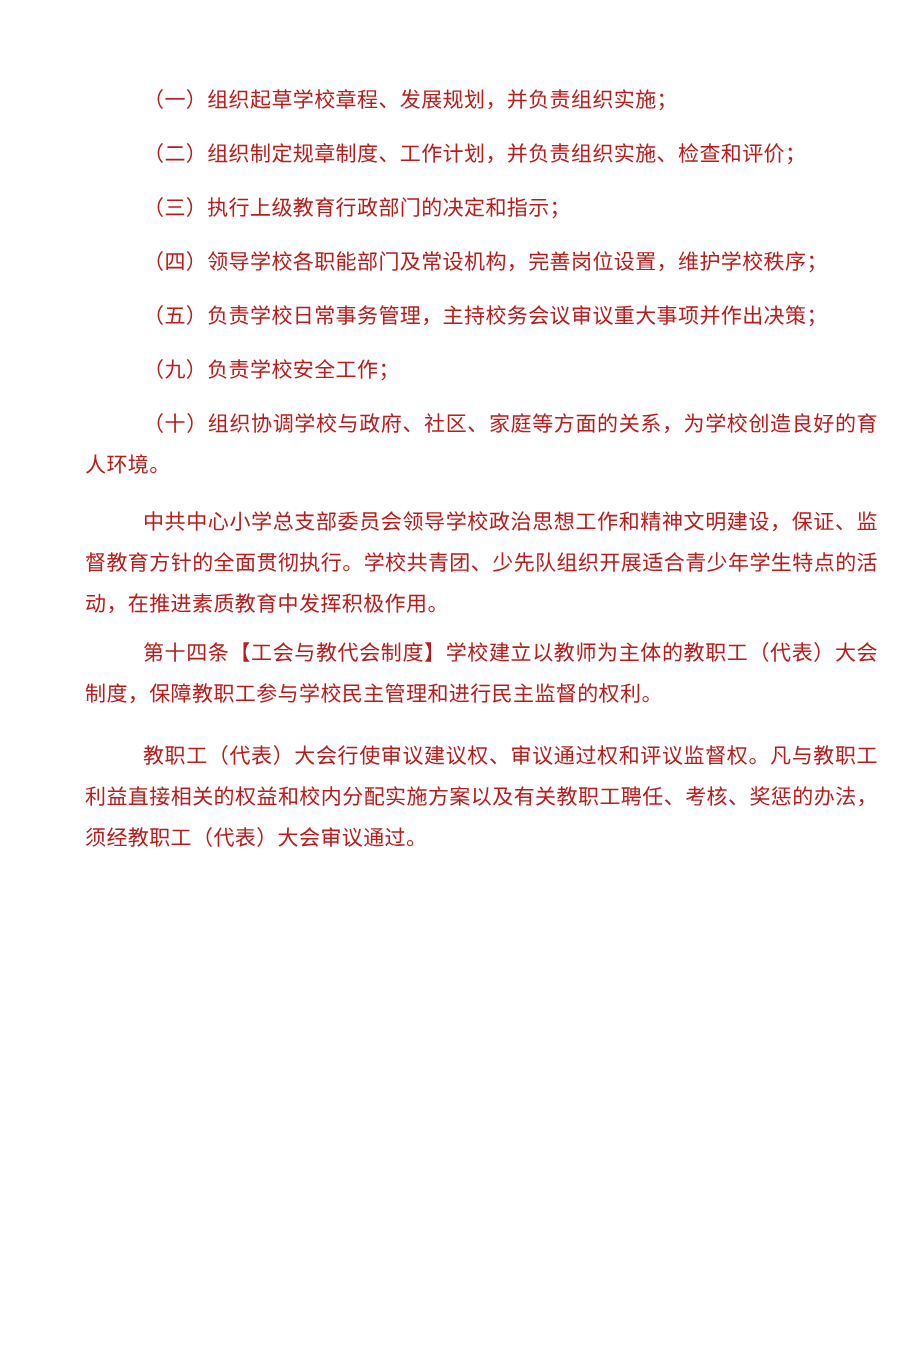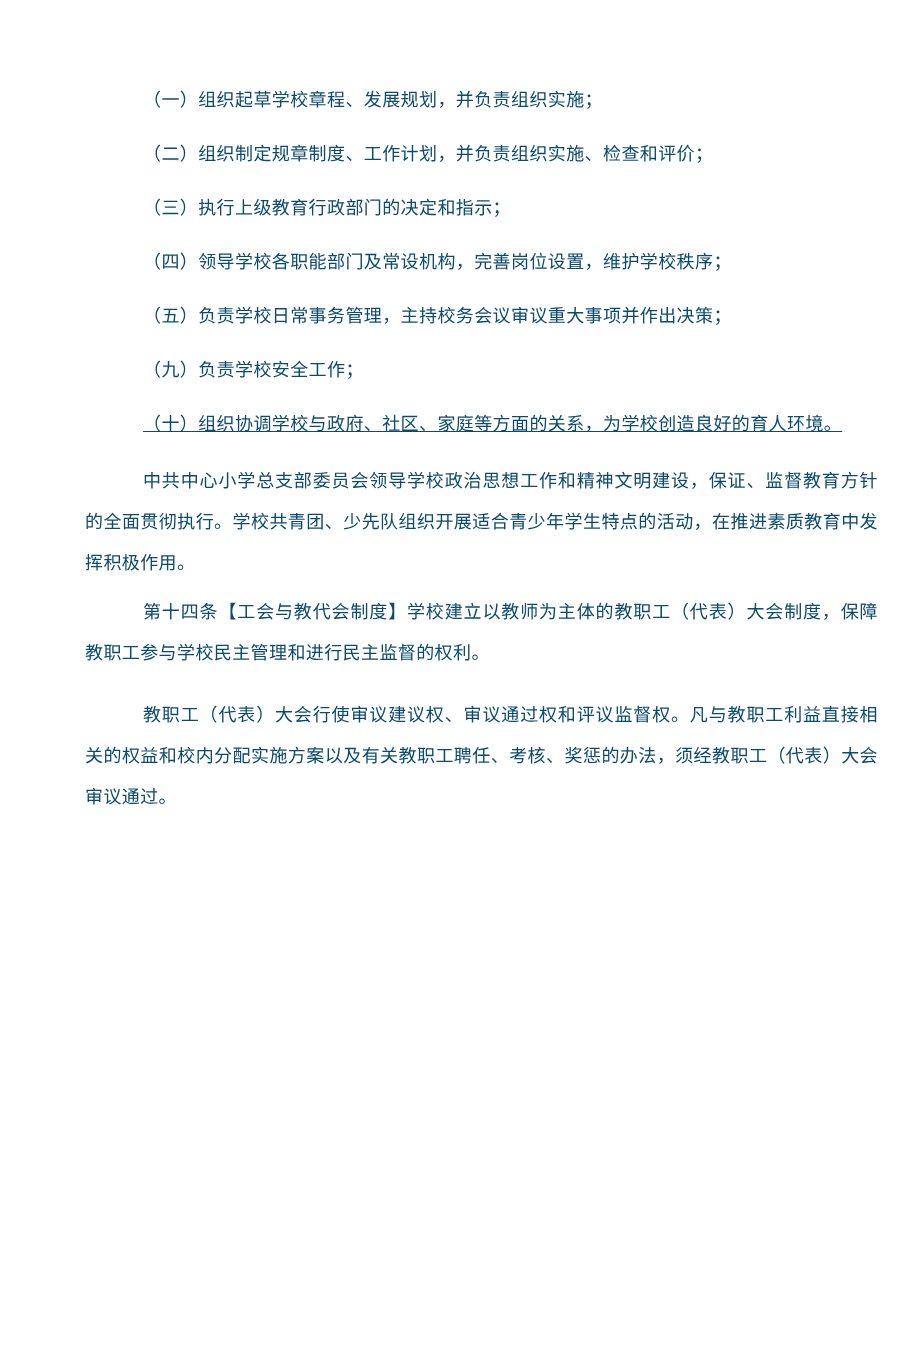--- a/index.html
+++ b/index.html
@@ -16,28 +16,28 @@
   }
   .text-block {
     position: absolute;
     left: 85px;
     top: 80px;
     width: 793px;
   }
   .para {
     margin: 0 0 13px 0;
     font-family: "Liberation Serif", "DejaVu Serif", serif;
-    font-size: 18px;
+    font-size: 21px;
     line-height: 41px;
     letter-spacing: 0.4px;
-    color: #0c4a6e;
+    color: #b91c1c;
     text-indent: 58px;
     text-align: justify;
   }
-  .para.mb-lg { margin-bottom: 16px; text-decoration: underline; }
+  .para.mb-lg { margin-bottom: 16px; }
   .para.mb-sm { margin-bottom: 8px; }
   .para.mb-none { margin-bottom: 0; margin-top: 21px; }
 </style>
 </head>
 <body>
 
 <div class="page">
   <div class="text-block">
     <p class="para">（一）组织起草学校章程、发展规划，并负责组织实施；</p>
     <p class="para">（二）组织制定规章制度、工作计划，并负责组织实施、检查和评价；</p>

